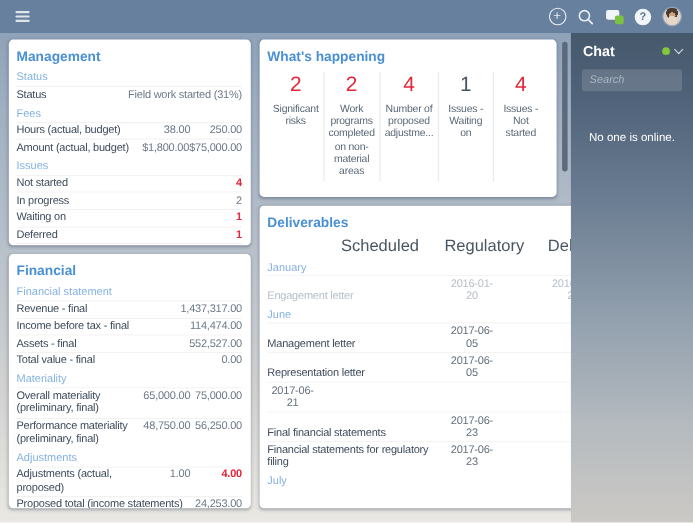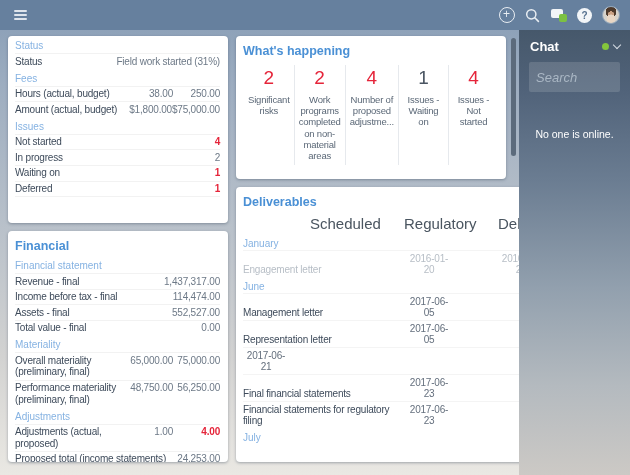--- a/index.html
+++ b/index.html
@@ -78,22 +78,22 @@
   
   .chat-panel { position:absolute; left:519px; top:30px; width:111px; height:445px;
     background:linear-gradient(180deg,#46586b 0%,#51637a 14%,#6b7d92 34%,#92a0ae 58%,#b4babf 80%,#ccc9c5 100%); }
   .chat-head { display:flex; align-items:center; padding:9px 10px 7px 11px; }
   .chat-title { color:#fff; font-size:13px; font-weight:bold; }
   .chat-head-right { margin-left:auto; display:flex; align-items:center; gap:5px; }
   .online-dot { width:7px; height:7px; border-radius:50%; background:#84c63c; }
   .chev { width:6px; height:6px; border-right:1.5px solid #d6dde4; border-bottom:1.5px solid #d6dde4;
     transform:rotate(45deg); margin-top:-3px; }
   .chat-search { margin:1px 10px 0 10px; }
-  .chat-search input { width:100%; height:30px; background:rgba(255,255,255,.14);
-    border:none; border-radius:2px; outline:none; color:#fff; font-size:13px;
+  .chat-search input { width:100%; height:20px; background:rgba(255,255,255,.14);
+    border:none; border-radius:2px; outline:none; color:#fff; font-size:10px;
     font-family:"Liberation Sans", sans-serif; padding:0 7px; }
   .chat-search input::placeholder { color:#aab7c4; font-style:italic; }
   .chat-empty { color:#fff; font-size:10.5px; text-align:center; margin-top:36px; }
 </style>
 </head>
 <body>
 
 <div class="topbar">
   <div class="hamburger">
     <span></span>
@@ -117,20 +117,21 @@
       </div>
     </div>
     <div class="tb-icon">
       <div class="help-circle">?</div>
     </div>
     <div class="avatar"></div>
   </div>
 </div>
 
 <div class="card card-mgmt">
+  <div class="card-title">Management</div>
   <div class="kv-body">
     <div class="sec-h">Status</div>
     <div class="row">
       <span class="lbl">Status</span>
       <span class="val solo">Field work started (31%)</span>
     </div>
     <div class="sec-h">Fees</div>
     <div class="row">
       <span class="lbl">Hours (actual, budget)</span>
       <span class="val">38.00</span>

